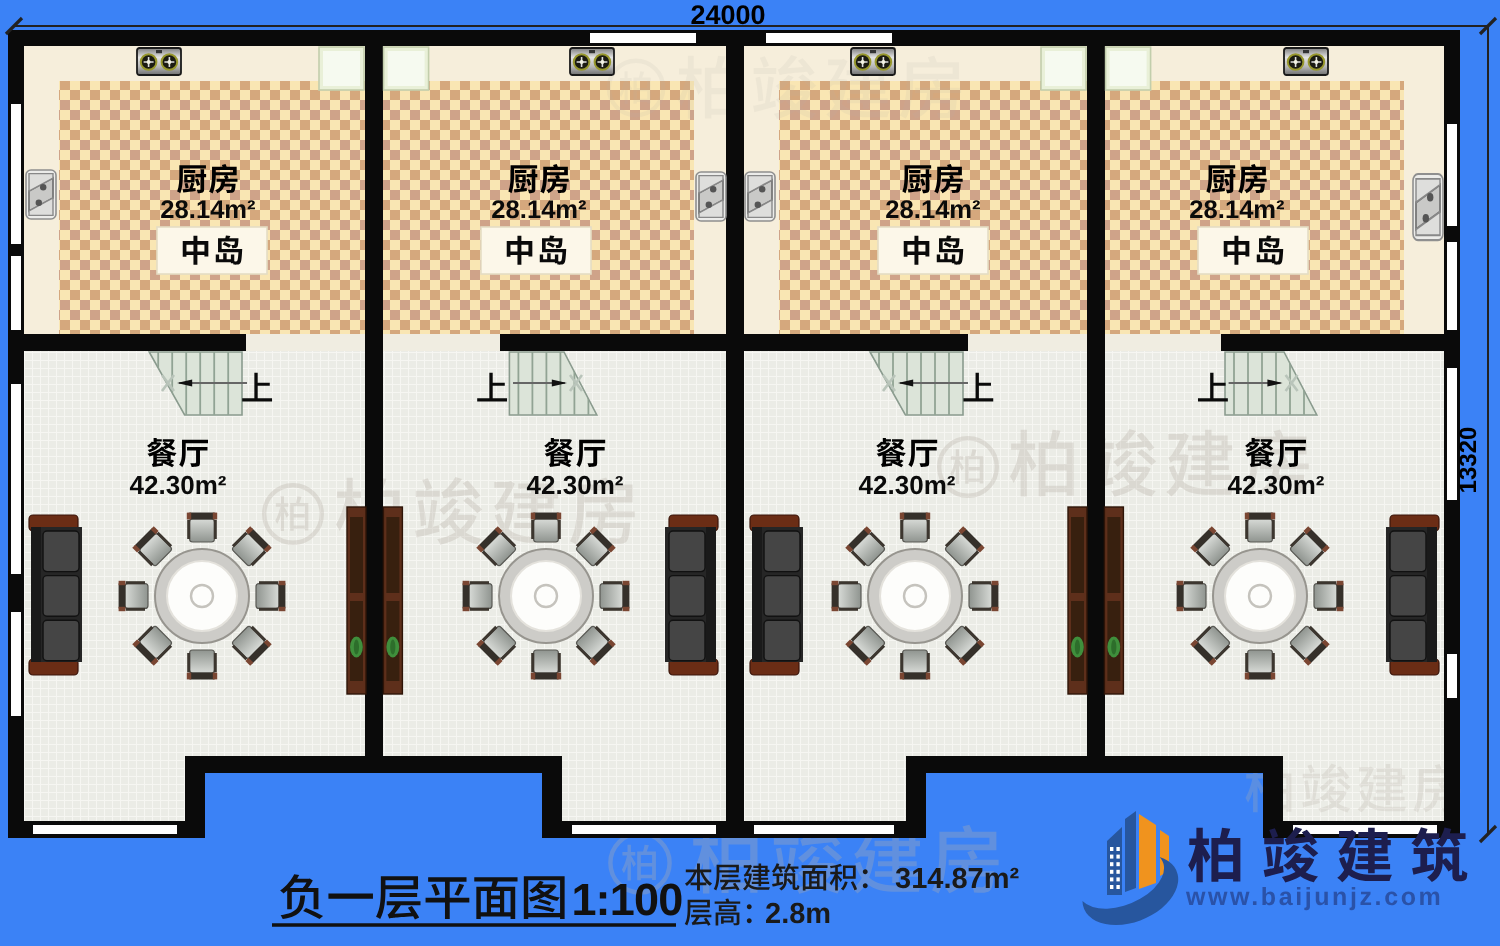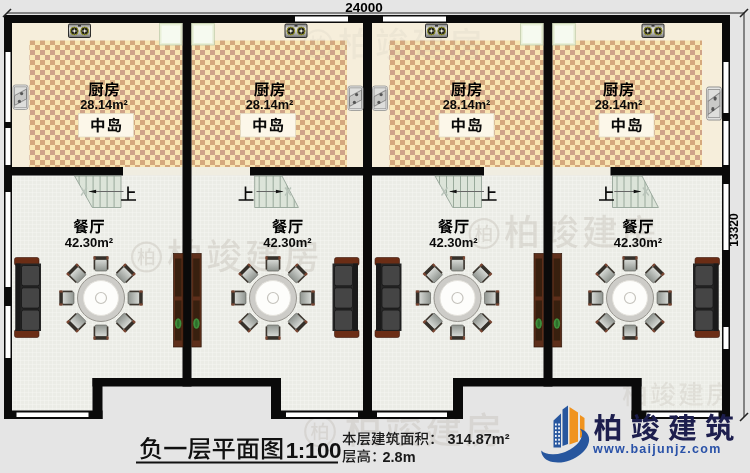--- a/index.html
+++ b/index.html
@@ -1,15 +1,15 @@
 <!DOCTYPE html>
 <html><head><meta charset="utf-8">
 <style>
 html,body{margin:0;padding:0;background:#fff;}
-#c{position:relative;width:750px;height:473px;overflow:hidden;background:#e5e5e5;}
+#c{position:relative;width:750px;height:473px;overflow:hidden;background:#3b82f6;}
 svg{display:block}
 text{font-family:"Liberation Sans",sans-serif;}
 </style></head>
 <body>
 <div id="c">
 <svg width="750" height="473" viewBox="0 0 750 473">
 <defs>
 <path id="b53a8" d="M239 656V559H607V656ZM356 429H477V338H356ZM253 510V257H586V510ZM263 222C279 170 294 101 296 58L395 82C391 123 374 190 355 241ZM598 351C628 285 657 199 665 145L763 182C754 236 722 320 690 383ZM778 683V531H611V424H778V36C778 22 773 18 759 17C744 17 699 17 657 19C671 -12 686 -59 691 -90C763 -90 812 -87 848 -69C883 -52 894 -23 894 34V424H959V531H894V683ZM476 247C464 190 440 113 418 56L203 35L220 -70C330 -57 480 -39 621 -20L618 78L524 68C543 115 562 171 581 223ZM95 815V504C95 347 90 121 24 -34C52 -44 104 -72 127 -89C198 78 209 335 209 505V710H953V815Z"></path>
 <path id="b623f" d="M434 823 457 759H117V529C117 368 110 124 23 -41C54 -51 109 -79 134 -97C216 68 235 315 238 489H584L501 464C514 437 530 401 539 374H262V278H420C406 153 373 58 217 2C242 -18 272 -60 285 -88C410 -40 472 32 505 123H753C746 61 737 30 726 20C716 12 706 10 688 10C668 10 618 11 569 16C585 -10 598 -50 600 -80C656 -82 711 -82 740 -79C775 -77 803 -70 825 -47C852 -21 865 40 876 172C877 186 878 214 878 214H789L528 215C532 235 534 256 537 278H938V374H593L655 395C646 421 628 459 611 489H912V759H589C579 789 565 823 552 851ZM238 659H793V588H238Z"></path>
 <path id="b4e2d" d="M434 850V676H88V169H208V224H434V-89H561V224H788V174H914V676H561V850ZM208 342V558H434V342ZM788 342H561V558H788Z"></path>

